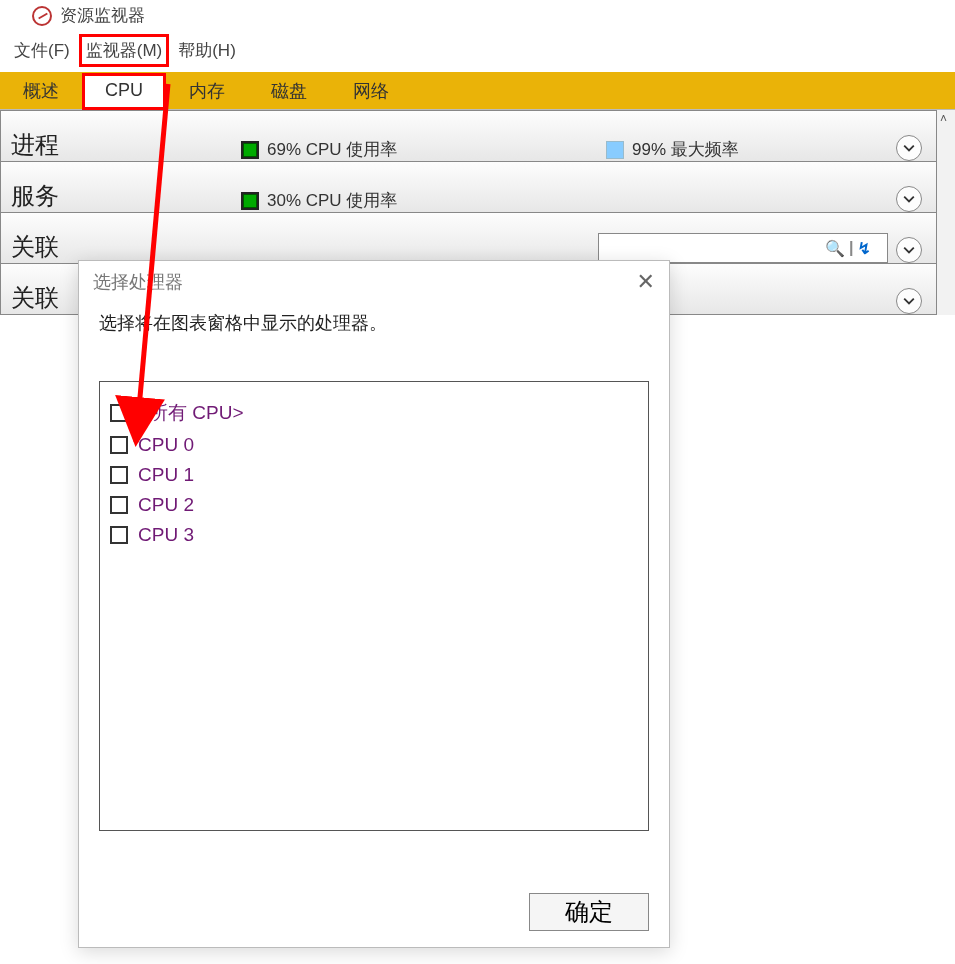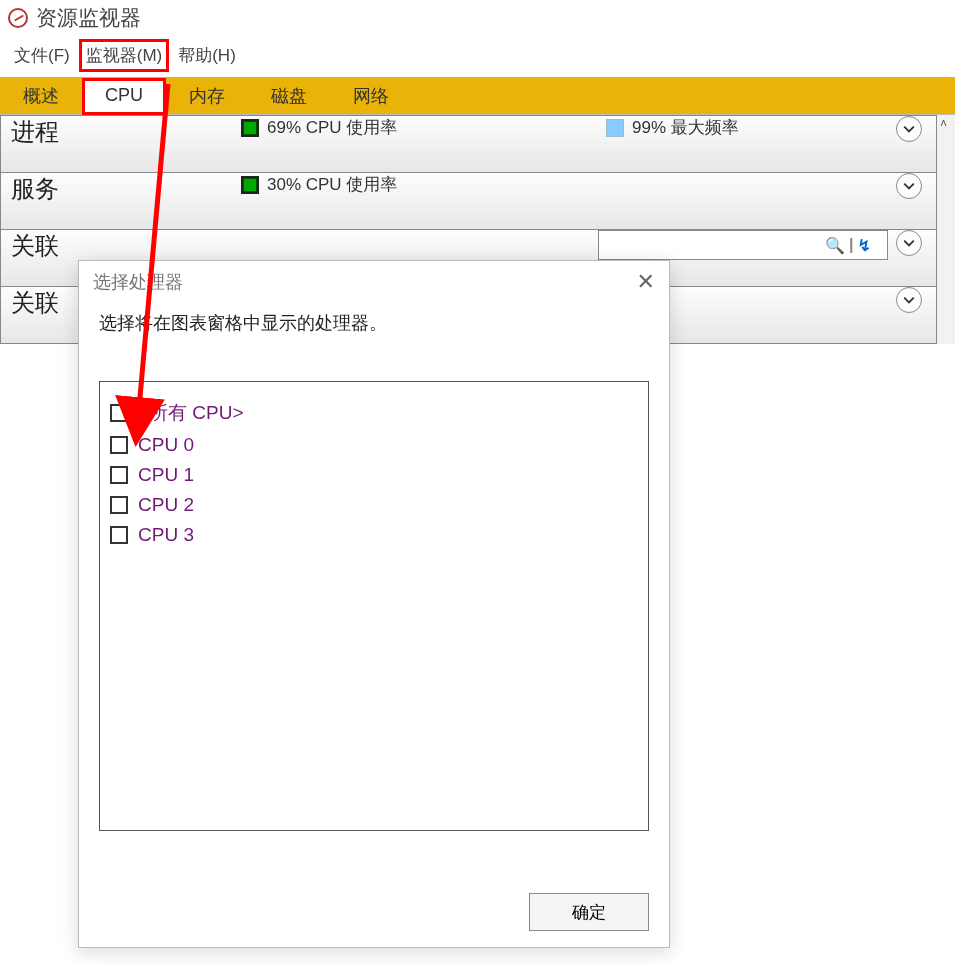--- a/index.html
+++ b/index.html
@@ -1,41 +1,41 @@
 <!DOCTYPE html>
 <html><head>
 <meta charset="utf-8">
 <style>
   * { box-sizing: border-box; font-family: "Microsoft YaHei", "Segoe UI", Arial, sans-serif; }
   html,body { margin:0; padding:0; width:955px; height:964px; background:#fff; overflow:hidden; }
   .window { width:955px; height:964px; position:relative; background:#fff; }
 
   
-  .titlebar { display:flex; align-items:center; gap:8px; padding:4px 8px 6px 8px; font-size:21px; color:#444; }
+  .titlebar { display:flex; align-items:center; gap:8px; padding:4px 8px 6px 8px; font-size:17px; color:#444;margin-left:24px; }
   .app-icon { width:20px; height:20px; border:2px solid #b33; border-radius:50%; position:relative; background:#fff; }
   .app-icon::after { content:""; position:absolute; left:4px; top:7px; width:10px; height:2px; background:#b33; transform:rotate(-30deg); }
 
   
   .menubar { display:flex; gap:4px; padding:2px 16px 6px 8px; font-size:17px; color:#444; }
   .menu-item { padding:4px 6px; cursor:default; }
   .menu-item.hilite { outline:3px solid #F00; outline-offset:-2px; }
 
   
   .tabs { display:flex; border-bottom:1px solid #bbb; font-size:18px; background:#eab308; }
   .tab { padding:6px 22px; border:1px solid transparent; border-bottom:none; cursor:default; color:#333; }
   .tab.active { border-color:#bbb; background:#fff; position:relative; top:1px; }
   .tab.hilite { outline:3px solid #F00; outline-offset:-3px; }
 
   
   .body-area { display:flex; }
   .sections { flex:1; border-left:1px solid #888; border-right:1px solid #888; }
   .right-gutter { width:18px; background:#f2f2f2; position:relative; }
   .scroll-up { position:absolute; top:2px; left:3px; font-size:12px; color:#555; }
 
-  .section { display:flex; align-items:flex-start; height:58px; border-top:1px solid #888; border-bottom:1px solid #888;
+  .section { display:flex; align-items:flex-end; height:52px; border-top:1px solid #888; border-bottom:1px solid #888;
              background:linear-gradient(#fdfdfd,#e7e7e7); padding:0 14px 0 10px; margin-top:-1px; }
   .section:first-child { margin-top:0; }
   .sec-title { font-size:24px; width:230px; color:#222; }
   .stat { display:flex; align-items:center; gap:8px; font-size:17px; color:#333; }
   .chip-green { width:18px; height:18px; background:#0a0; border:2px solid #222; box-shadow:inset 0 0 0 1px #050; }
   .chip-blue  { width:18px; height:18px; background:#8cf; border:1px solid #9bc; }
   .sec-spacer { flex:1; }
   .chevron { width:26px; height:26px; border:1px solid #888; border-radius:50%; background:#fdfdfd;
              display:flex; align-items:center; justify-content:center; }
   .chevron svg { width:12px; height:12px; }
@@ -49,21 +49,21 @@
   
   .dialog { position:absolute; left:78px; top:260px; width:592px; height:688px; background:#fff;
             border:1px solid #bbb; box-shadow:0 4px 18px rgba(0,0,0,0.15); }
   .dlg-title { display:flex; align-items:center; justify-content:space-between; padding:8px 14px 6px 14px; font-size:18px; color:#777; }
   .dlg-close { font-size:22px; font-weight:200; color:#666; cursor:default; }
   .dlg-body { padding:10px 20px 0 20px; font-size:18px; color:#222; }
   .listbox { margin:46px 0 0 0; border:1px solid #555; height:450px; padding:14px 10px; overflow:hidden; }
   .check-row { display:flex; align-items:center; gap:10px; font-size:19px; color:#701a75; padding:4px 0; }
   .checkbox { width:18px; height:18px; border:2px solid #333; background:#fff; }
   .dlg-buttons { position:absolute; bottom:16px; right:20px; display:flex; gap:16px; }
-  .btn { width:120px; height:38px; border:1px solid #888; background:#f5f5f5; font-size:17px; display:flex; align-items:center; justify-content:center; cursor:default; }
+  .btn { width:120px; height:38px; border:1px solid #888; background:#f5f5f5; font-size:24px; display:flex; align-items:center; justify-content:center; cursor:default; }
 
   
   .arrow-svg { position:absolute; left:0; top:0; pointer-events:none; }
 </style>
 </head>
 <body>
 
 <div class="window">
 
   <div class="titlebar">

